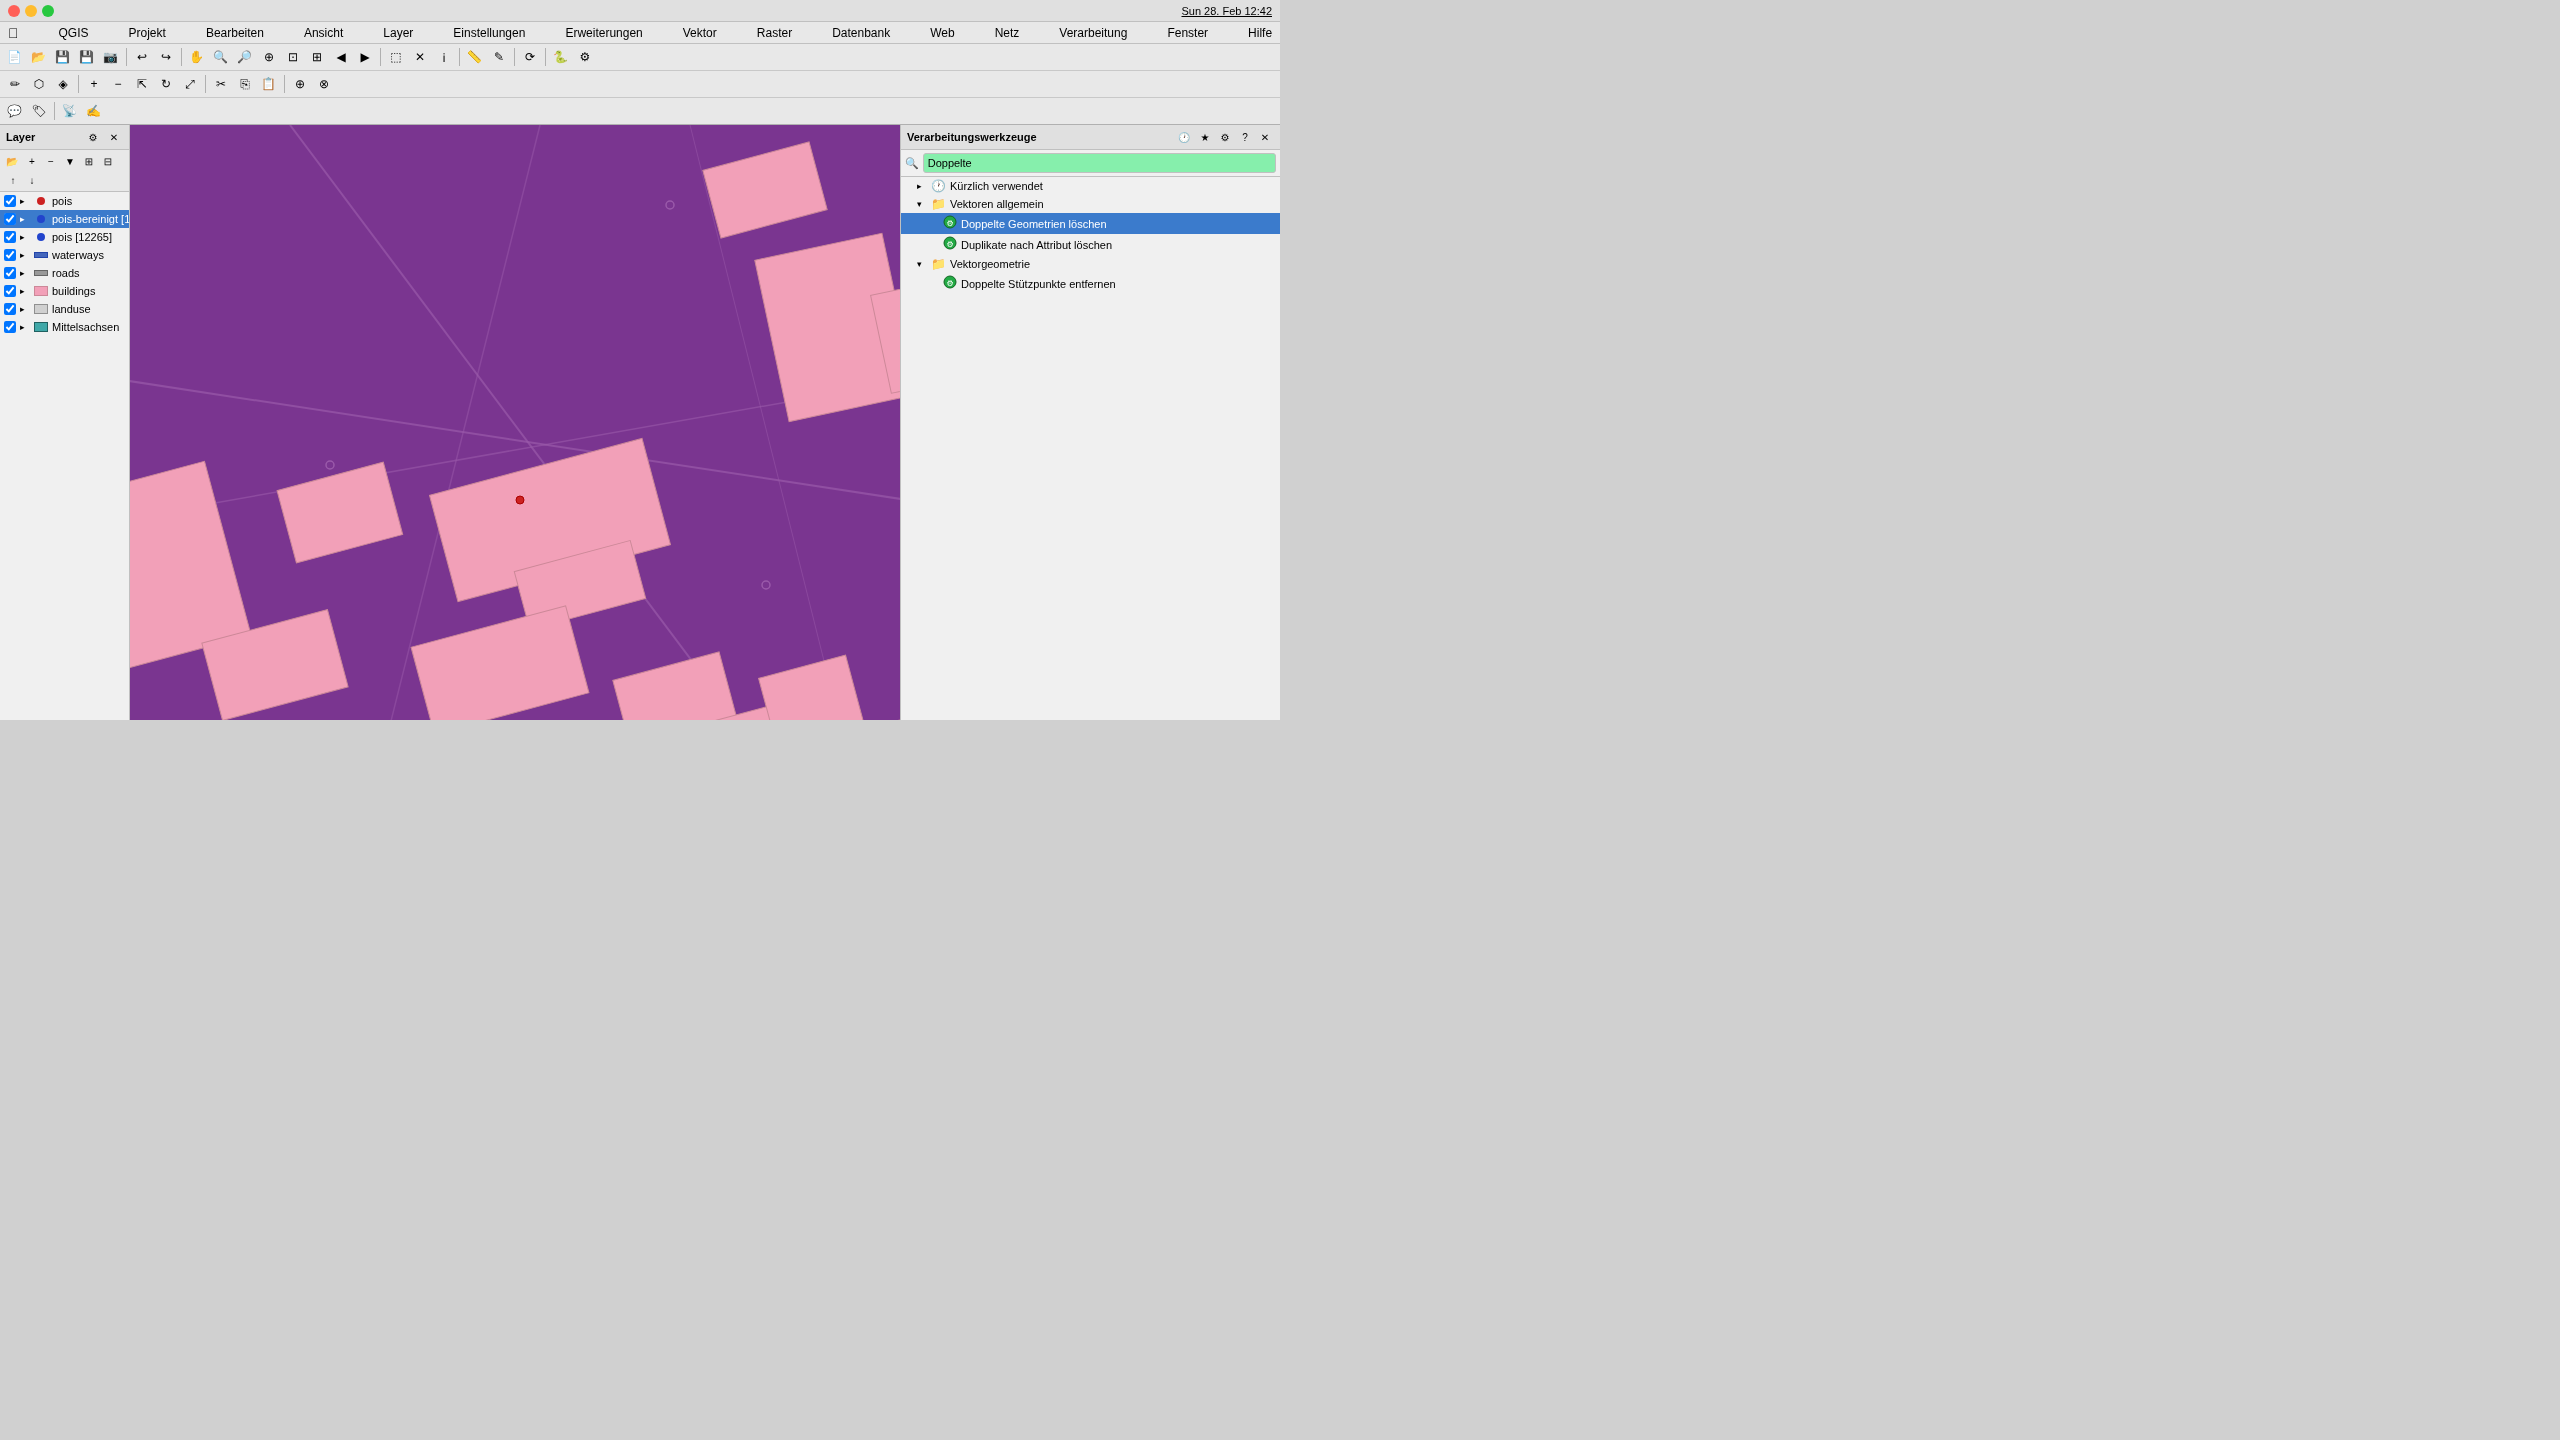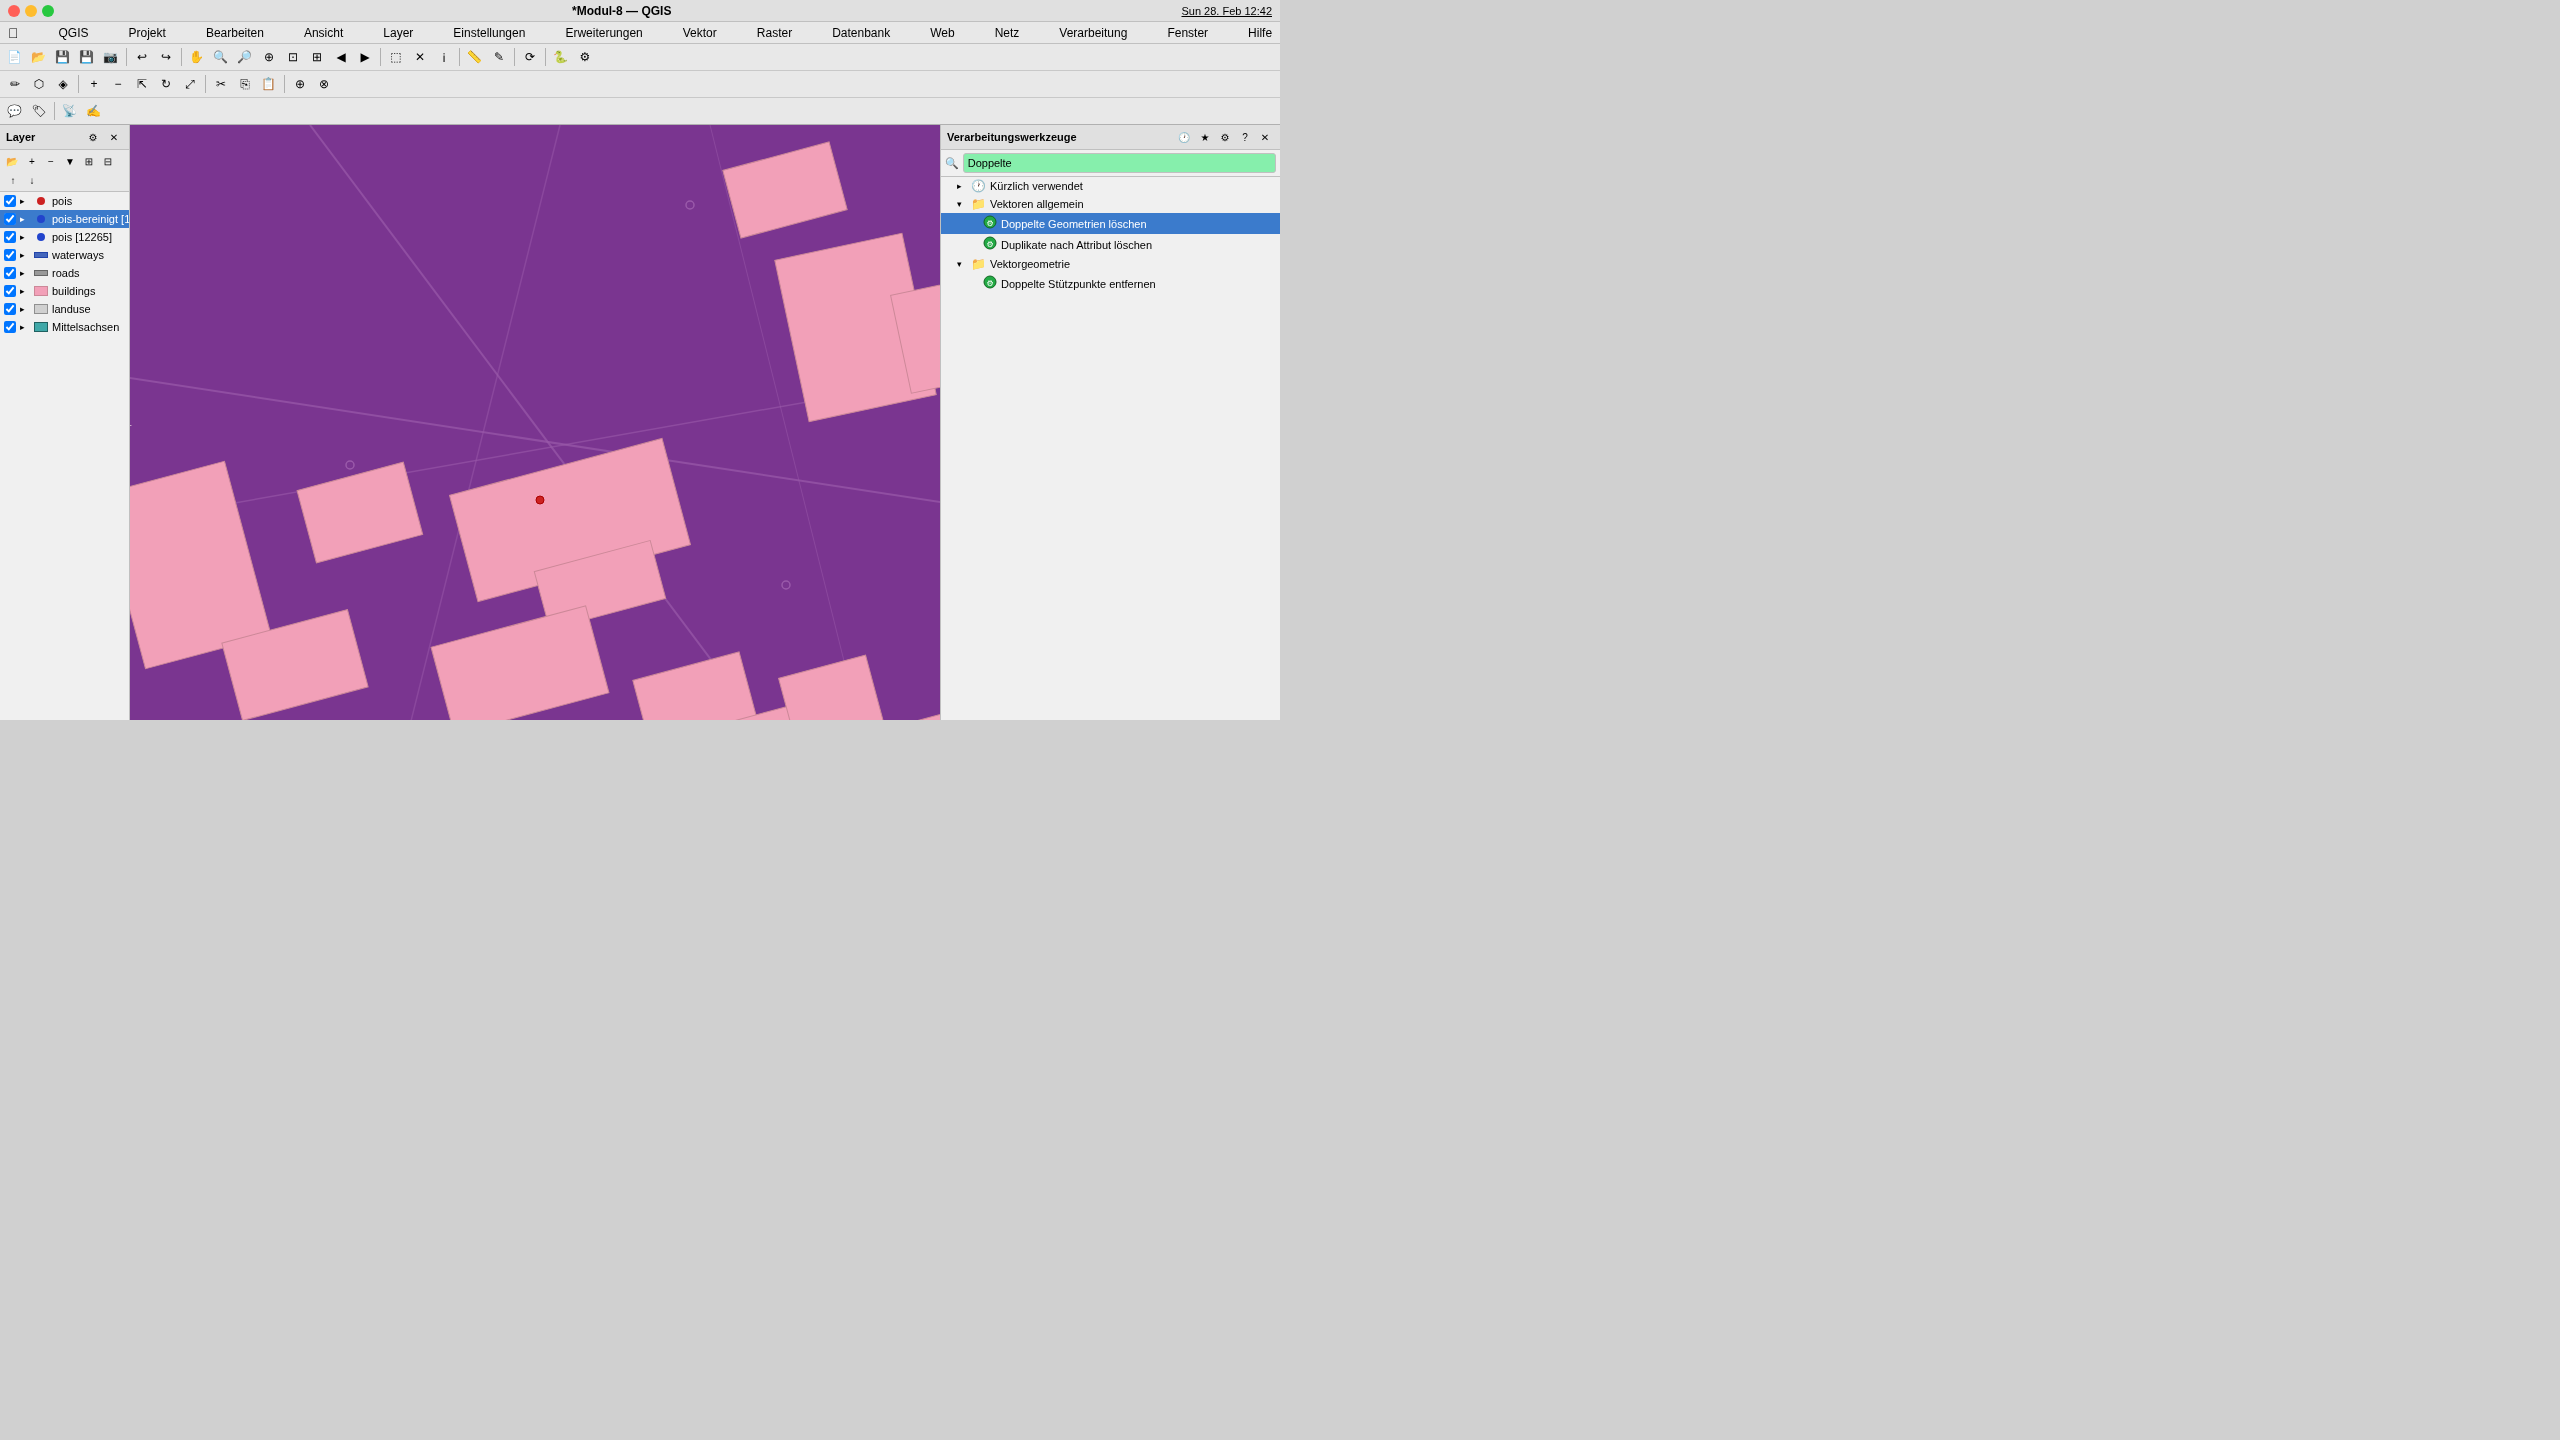--- a/index.html
+++ b/index.html
@@ -154,21 +154,21 @@
     }
 
     
     #map-svg {
       width: 100%;
       height: 100%;
     }
 
     
     #right-panel {
-      width: 340px;
+      width: 380px;
       background: #f0f0f0;
       border-left: 1px solid #c0c0c0;
       display: flex;
       flex-direction: column;
     }
     #right-panel-header {
       display: flex;
       align-items: center;
       justify-content: space-between;
       padding: 3px 6px;
@@ -292,21 +292,20 @@
   </style>
 </head>
 <body>
 
 <div id="titlebar">
   <div class="traffic-lights">
     <div class="tl tl-red"></div>
     <div class="tl tl-yellow"></div>
     <div class="tl tl-green"></div>
   </div>
-  <div class="window-title">*Modul-8 — QGIS</div>
   <div class="menubar-right">
     <span>Sun 28. Feb 12:42</span>
   </div>
 </div>
 
 <div id="menubar">
   <span class="apple-logo"></span>
   <span class="menu-item">QGIS</span>
   <span class="menu-item">Projekt</span>
   <span class="menu-item">Bearbeiten</span>

